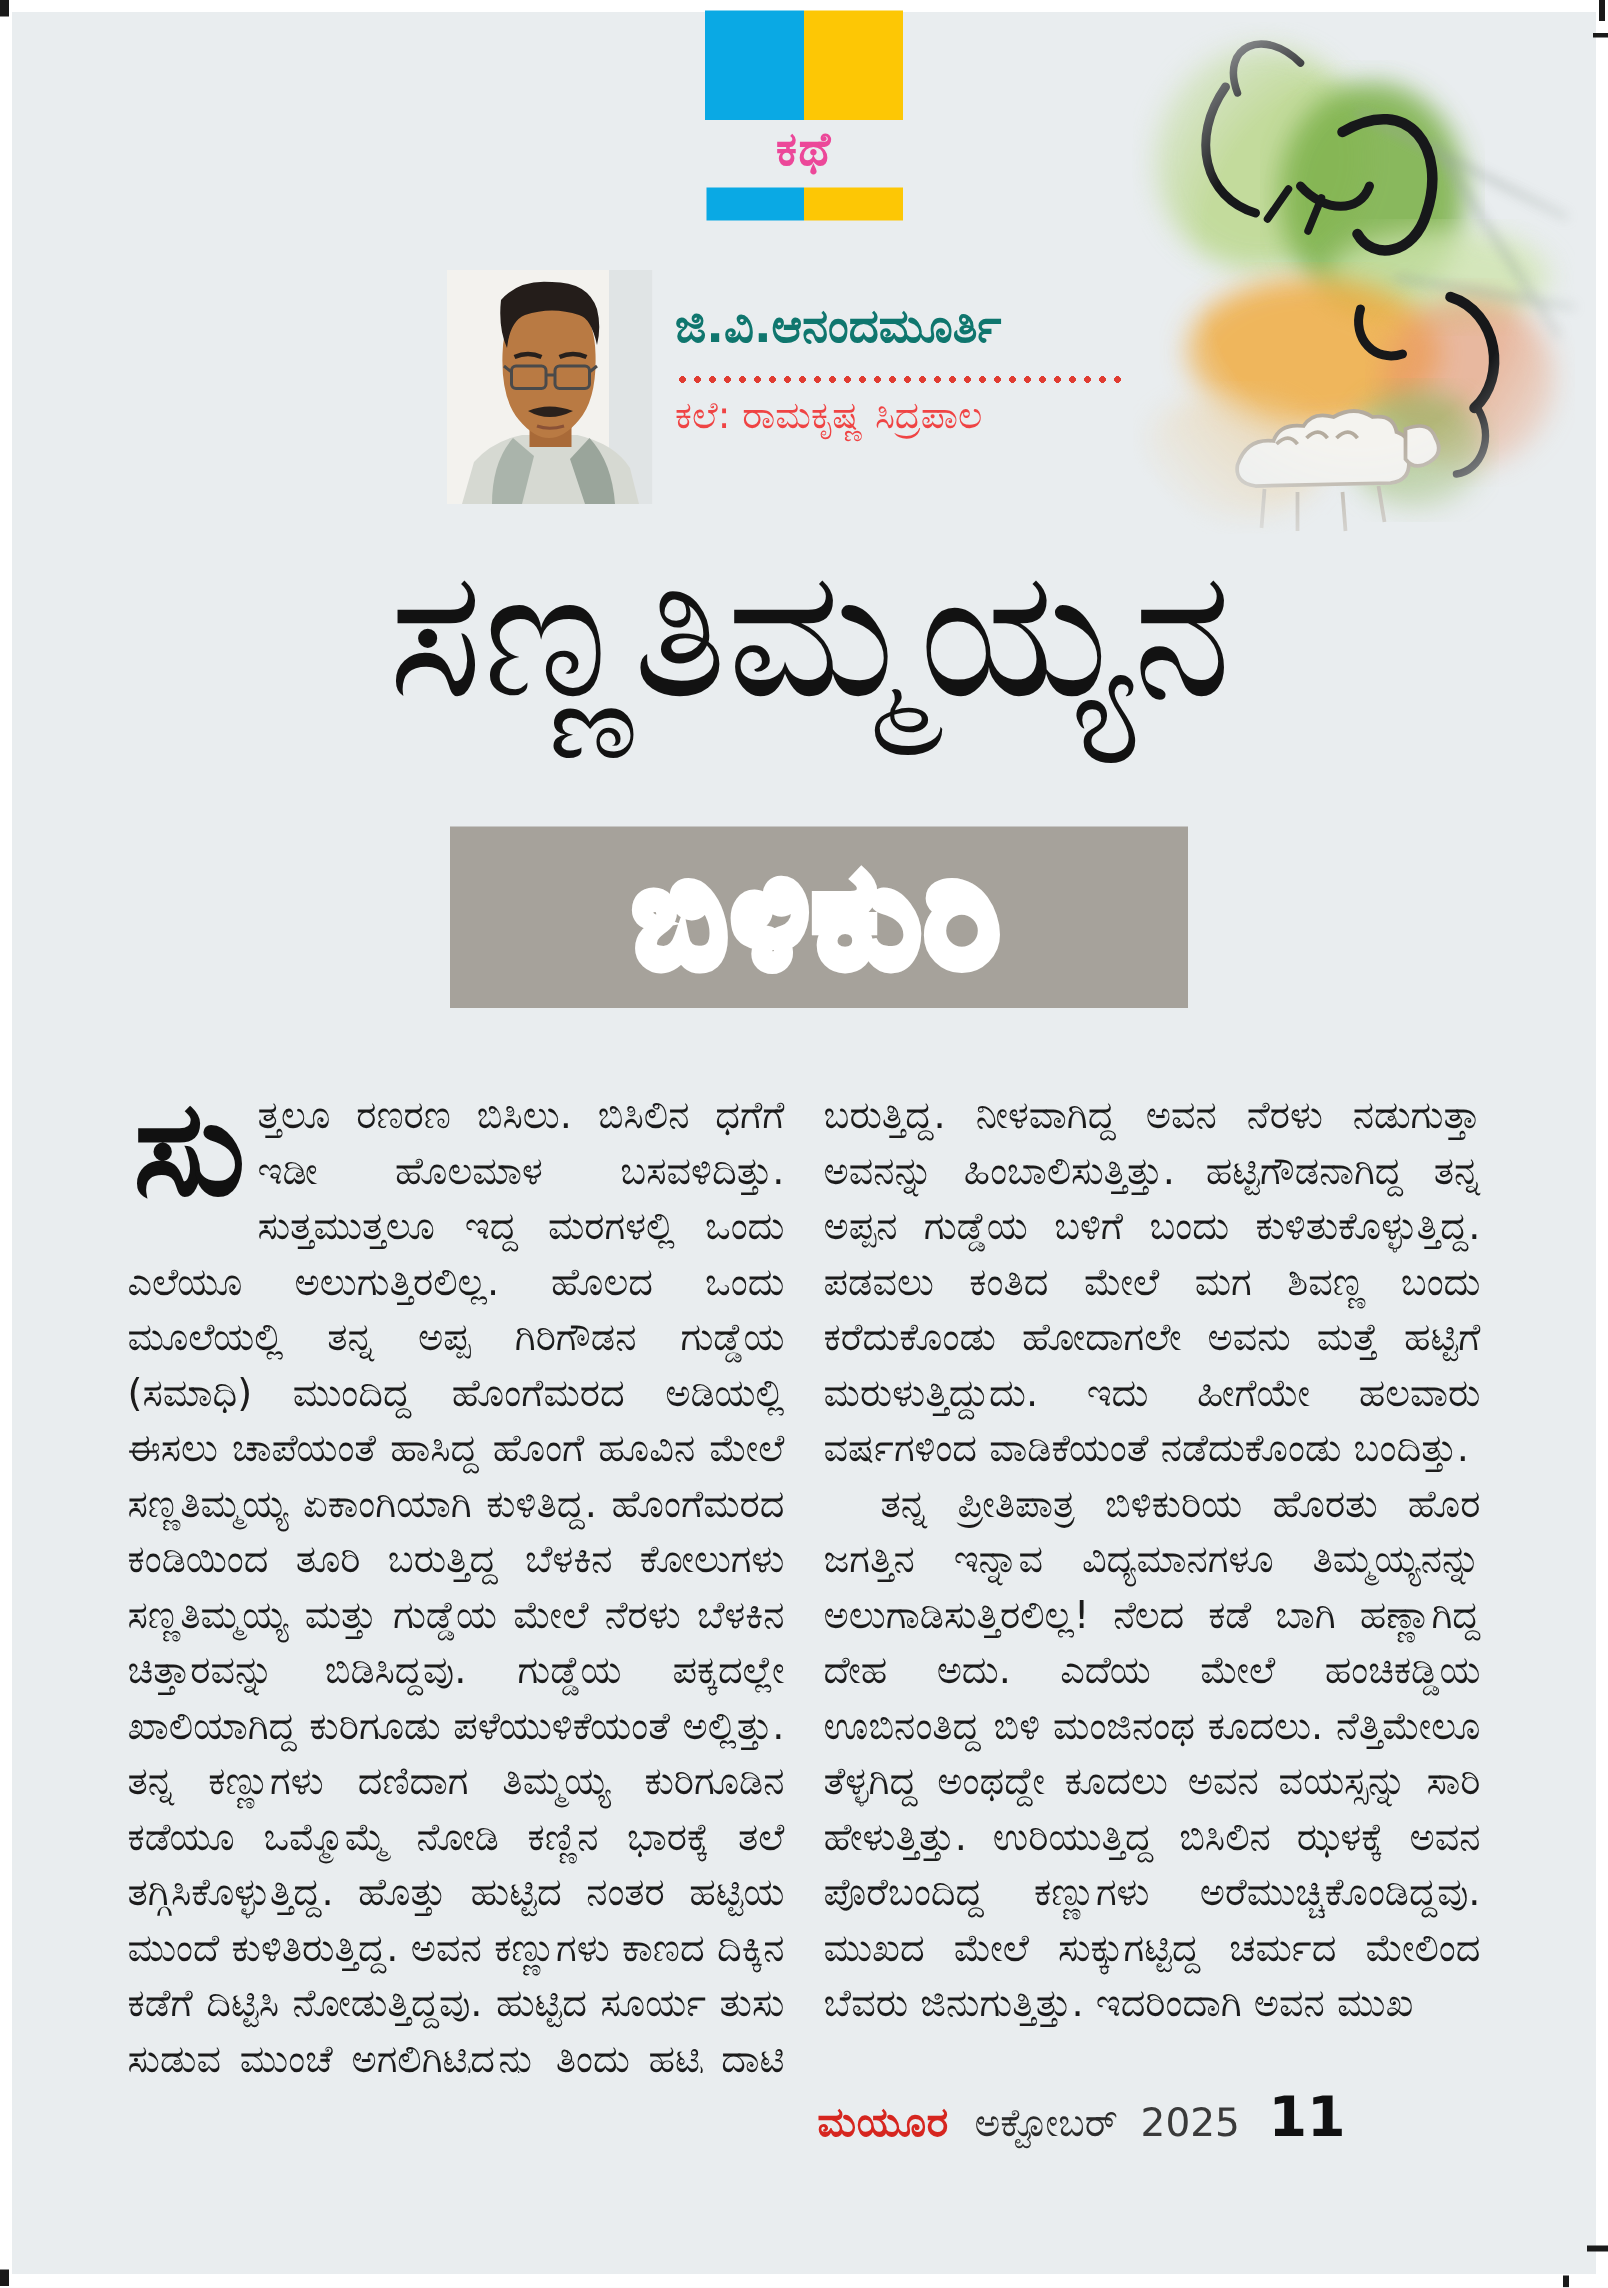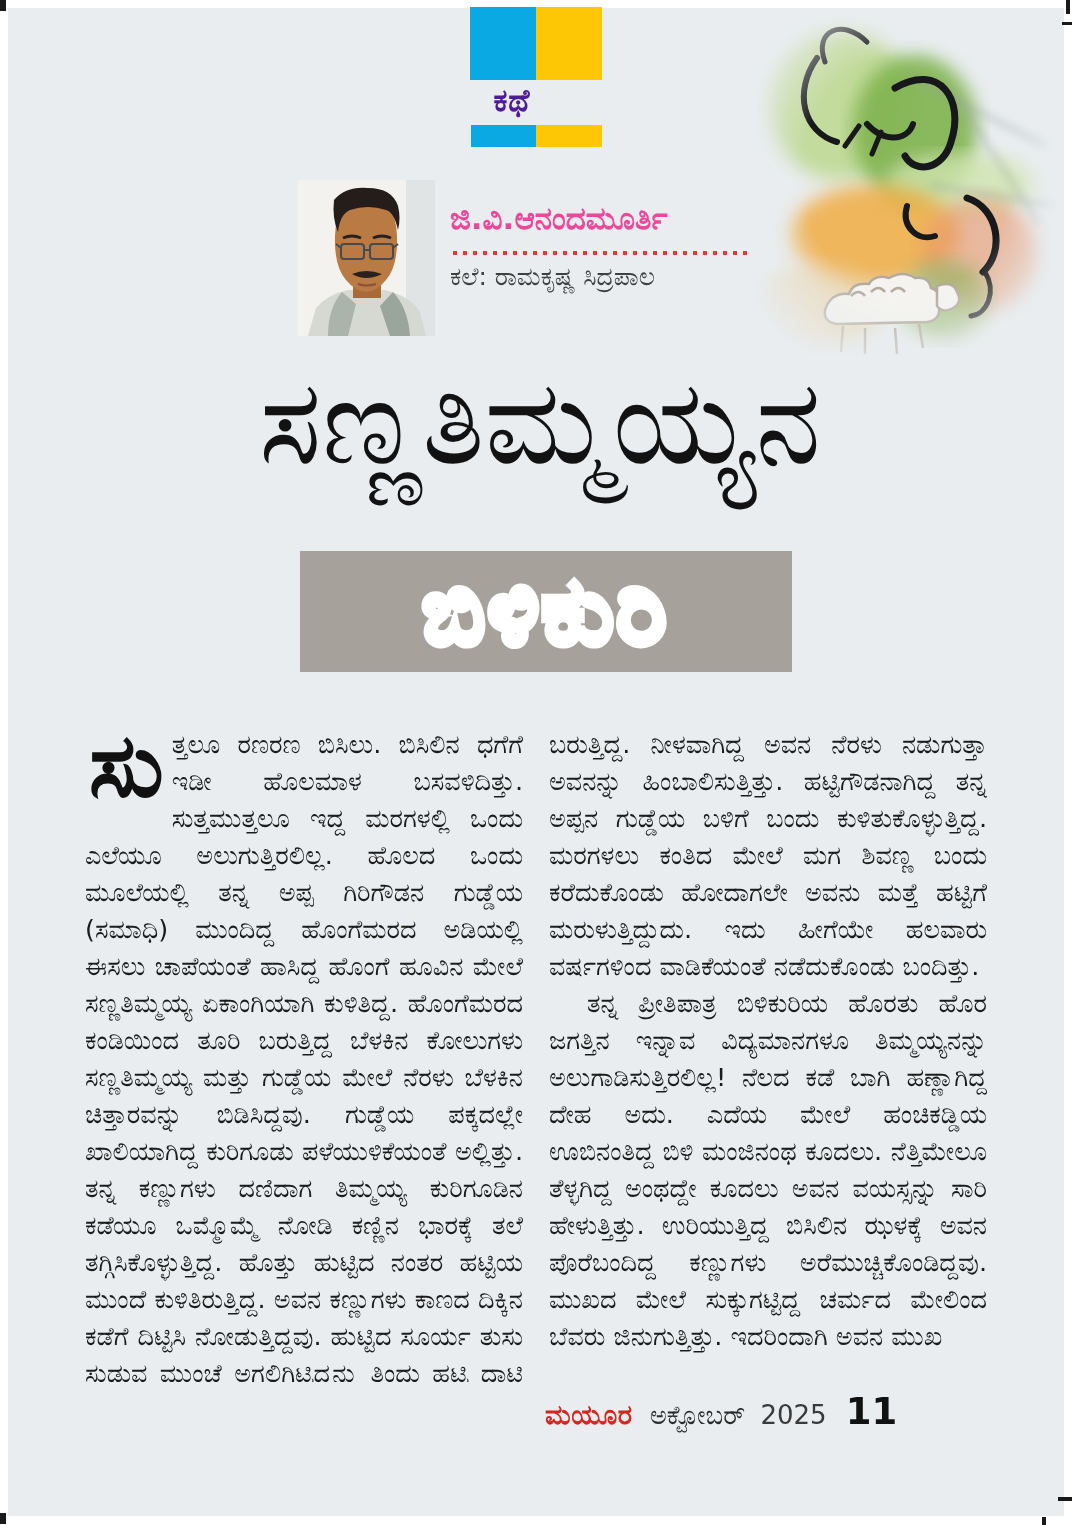--- a/index.html
+++ b/index.html
@@ -13,33 +13,33 @@
   #crop-bl { left:0; top:1513px; width:6px; height:11px; }
   #crop-br-dash { left:1058px; top:1497px; width:14px; height:4px; }
   #crop-br-bar  { left:1042px; top:1517px; width:4px; height:8px; }
   #crop-tr-bar  { left:1066px; top:0; width:4px; height:14px; }
   #crop-tr-dash { left:1062px; top:22px; width:10px; height:3px; }
 
   
   .hdr-block { position:absolute; top:7px; height:73px; }
   #hdr-blue   { left:470px; width:66px; background:#0aa9e4; }
   #hdr-yellow { left:536px; width:66px; background:#fdc705; }
-  #kathe-label { position:absolute; left:436px; top:82px; width:152px; text-align:center;
-                 font-size:31px; font-weight:bold; color:#4c1d95; letter-spacing:1px; }
+  #kathe-label { position:absolute; left:460px; top:82px; width:152px; text-align:center;
+                 font-size:31px; font-weight:bold; color:#ec4899; letter-spacing:1px; }
   .strip { position:absolute; top:125px; height:22px; }
   #strip-blue   { left:471px; width:65px; background:#0aa9e4; }
   #strip-yellow { left:536px; width:66px; background:#fdc705; }
 
   
   #author-photo { position:absolute; left:298px; top:180px; width:137px; height:156px; }
-  #author-name { position:absolute; left:450px; top:200px; font-size:31px; font-weight:bold; color:#ec4899; }
+  #author-name { position:absolute; left:450px; top:200px; font-size:31px; font-weight:bold; color:#0f766e; }
   #byline-dots { position:absolute; left:450px; top:250px; width:300px; height:6px;
                  background-image:radial-gradient(circle, #e03c31 2.2px, transparent 2.4px);
                  background-size:10px 6px; background-repeat:repeat-x; }
-  #art-credit { position:absolute; left:450px; top:262px; font-size:25px; color:#404040; }
+  #art-credit { position:absolute; left:450px; top:262px; font-size:25px; color:#ef4444; }
 
   
   #story-illustration { position:absolute; left:755px; top:0px; width:315px; height:365px; }
 
   
   #title-main { position:absolute; left:60px; top:352px; width:960px; text-align:center;
                 font-size:118px; font-weight:100; color:#121212; line-height:1.2;
                 font-stretch:condensed; }
   #title-box { position:absolute; left:300px; top:551px; width:492px; height:121px;
                background:#a6a29b; display:flex; align-items:center; justify-content:center; }
@@ -156,21 +156,21 @@
   <div id="title-main">ಸಣ್ಣತಿಮ್ಮಯ್ಯನ</div>
   <div id="title-box">
     <span id="title-sub">ಬಿಳಿಕುರಿ</span>
   </div>
 
   <div id="body-area">
     <div class="col">
       <span id="dropcap">ಸು</span><span>ತ್ತಲೂ ರಣರಣ ಬಿಸಿಲು. ಬಿಸಿಲಿನ ಧಗೆಗೆ ಇಡೀ ಹೊಲಮಾಳ ಬಸವಳಿದಿತ್ತು. ಸುತ್ತಮುತ್ತಲೂ ಇದ್ದ ಮರಗಳಲ್ಲಿ ಒಂದು ಎಲೆಯೂ ಅಲುಗುತ್ತಿರಲಿಲ್ಲ. ಹೊಲದ ಒಂದು ಮೂಲೆಯಲ್ಲಿ ತನ್ನ ಅಪ್ಪ ಗಿರಿಗೌಡನ ಗುಡ್ಡೆಯ (ಸಮಾಧಿ) ಮುಂದಿದ್ದ ಹೊಂಗೆಮರದ ಅಡಿಯಲ್ಲಿ ಈಸಲು ಚಾಪೆಯಂತೆ ಹಾಸಿದ್ದ ಹೊಂಗೆ ಹೂವಿನ ಮೇಲೆ ಸಣ್ಣತಿಮ್ಮಯ್ಯ ಏಕಾಂಗಿಯಾಗಿ ಕುಳಿತಿದ್ದ. ಹೊಂಗೆಮರದ ಕಂಡಿಯಿಂದ ತೂರಿ ಬರುತ್ತಿದ್ದ ಬೆಳಕಿನ ಕೋಲುಗಳು ಸಣ್ಣತಿಮ್ಮಯ್ಯ ಮತ್ತು ಗುಡ್ಡೆಯ ಮೇಲೆ ನೆರಳು ಬೆಳಕಿನ ಚಿತ್ತಾರವನ್ನು ಬಿಡಿಸಿದ್ದವು. ಗುಡ್ಡೆಯ ಪಕ್ಕದಲ್ಲೇ ಖಾಲಿಯಾಗಿದ್ದ ಕುರಿಗೂಡು ಪಳೆಯುಳಿಕೆಯಂತೆ ಅಲ್ಲಿತ್ತು. ತನ್ನ ಕಣ್ಣುಗಳು ದಣಿದಾಗ ತಿಮ್ಮಯ್ಯ ಕುರಿಗೂಡಿನ ಕಡೆಯೂ ಒಮ್ಮೊಮ್ಮೆ ನೋಡಿ ಕಣ್ಣಿನ ಭಾರಕ್ಕೆ ತಲೆ ತಗ್ಗಿಸಿಕೊಳ್ಳುತ್ತಿದ್ದ. ಹೊತ್ತು ಹುಟ್ಟಿದ ನಂತರ ಹಟ್ಟಿಯ ಮುಂದೆ ಕುಳಿತಿರುತ್ತಿದ್ದ. ಅವನ ಕಣ್ಣುಗಳು ಕಾಣದ ದಿಕ್ಕಿನ ಕಡೆಗೆ ದಿಟ್ಟಿಸಿ ನೋಡುತ್ತಿದ್ದವು. ಹುಟ್ಟಿದ ಸೂರ್ಯ ತುಸು ಸುಡುವ ಮುಂಚೆ ಅಗಲಿಗಿಟ್ಟಿದ್ದನ್ನು ತಿಂದು ಹಟ್ಟಿ ದಾಟಿ ಹೊಲಕ್ಕೆ</span>
     </div>
     <div class="col">
-      <div>ಬರುತ್ತಿದ್ದ. ನೀಳವಾಗಿದ್ದ ಅವನ ನೆರಳು ನಡುಗುತ್ತಾ ಅವನನ್ನು ಹಿಂಬಾಲಿಸುತ್ತಿತ್ತು. ಹಟ್ಟಿಗೌಡನಾಗಿದ್ದ ತನ್ನ ಅಪ್ಪನ ಗುಡ್ಡೆಯ ಬಳಿಗೆ ಬಂದು ಕುಳಿತುಕೊಳ್ಳುತ್ತಿದ್ದ. ಮರಗಳಲು ಕಂತಿದ ಮೇಲೆ ಮಗ ಶಿವಣ್ಣ ಬಂದು ಕರೆದುಕೊಂಡು ಹೋದಾಗಲೇ ಅವನು ಮತ್ತೆ ಹಟ್ಟಿಗೆ ಮರುಳುತ್ತಿದ್ದುದು. ಇದು ಹೀಗೆಯೇ ಹಲವಾರು ವರ್ಷಗಳಿಂದ ವಾಡಿಕೆಯಂತೆ ನಡೆದುಕೊಂಡು ಬಂದಿತ್ತು.</div>
+      <div>ಬರುತ್ತಿದ್ದ. ನೀಳವಾಗಿದ್ದ ಅವನ ನೆರಳು ನಡುಗುತ್ತಾ ಅವನನ್ನು ಹಿಂಬಾಲಿಸುತ್ತಿತ್ತು. ಹಟ್ಟಿಗೌಡನಾಗಿದ್ದ ತನ್ನ ಅಪ್ಪನ ಗುಡ್ಡೆಯ ಬಳಿಗೆ ಬಂದು ಕುಳಿತುಕೊಳ್ಳುತ್ತಿದ್ದ. ಪಡವಲು ಕಂತಿದ ಮೇಲೆ ಮಗ ಶಿವಣ್ಣ ಬಂದು ಕರೆದುಕೊಂಡು ಹೋದಾಗಲೇ ಅವನು ಮತ್ತೆ ಹಟ್ಟಿಗೆ ಮರುಳುತ್ತಿದ್ದುದು. ಇದು ಹೀಗೆಯೇ ಹಲವಾರು ವರ್ಷಗಳಿಂದ ವಾಡಿಕೆಯಂತೆ ನಡೆದುಕೊಂಡು ಬಂದಿತ್ತು.</div>
       <div class="para-indent">ತನ್ನ ಪ್ರೀತಿಪಾತ್ರ ಬಿಳಿಕುರಿಯ ಹೊರತು ಹೊರ ಜಗತ್ತಿನ ಇನ್ನಾವ ವಿದ್ಯಮಾನಗಳೂ ತಿಮ್ಮಯ್ಯನನ್ನು ಅಲುಗಾಡಿಸುತ್ತಿರಲಿಲ್ಲ! ನೆಲದ ಕಡೆ ಬಾಗಿ ಹಣ್ಣಾಗಿದ್ದ ದೇಹ ಅದು. ಎದೆಯ ಮೇಲೆ ಹಂಚಿಕಡ್ಡಿಯ ಊಬಿನಂತಿದ್ದ ಬಿಳಿ ಮಂಜಿನಂಥ ಕೂದಲು. ನೆತ್ತಿಮೇಲೂ ತೆಳ್ಳಗಿದ್ದ ಅಂಥದ್ದೇ ಕೂದಲು ಅವನ ವಯಸ್ಸನ್ನು ಸಾರಿ ಹೇಳುತ್ತಿತ್ತು. ಉರಿಯುತ್ತಿದ್ದ ಬಿಸಿಲಿನ ಝಳಕ್ಕೆ ಅವನ ಪೊರೆಬಂದಿದ್ದ ಕಣ್ಣುಗಳು ಅರೆಮುಚ್ಚಿಕೊಂಡಿದ್ದವು. ಮುಖದ ಮೇಲೆ ಸುಕ್ಕುಗಟ್ಟಿದ್ದ ಚರ್ಮದ ಮೇಲಿಂದ ಬೆವರು ಜಿನುಗುತ್ತಿತ್ತು. ಇದರಿಂದಾಗಿ ಅವನ ಮುಖ</div>
     </div>
   </div>
 
   <div id="footer">
     <span class="mag">ಮಯೂರ</span>
     <span class="month">ಅಕ್ಟೋಬರ್</span>
     <span class="year">2025</span>
     <span class="pagenum">11</span>
   </div>

